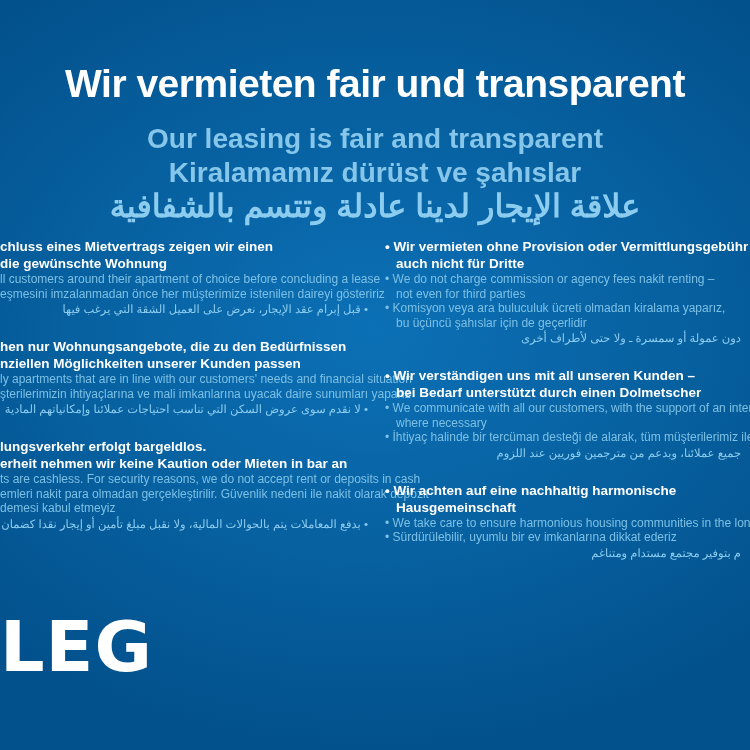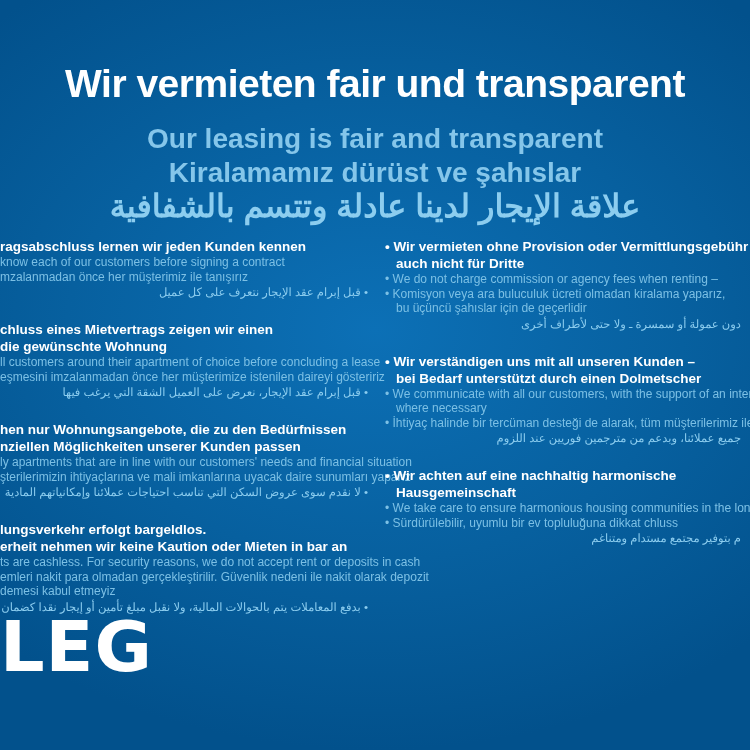--- a/index.html
+++ b/index.html
@@ -40,26 +40,20 @@
 
   <div class="title-block">
     <div class="title-de">Wir vermieten fair und transparent</div>
     <div class="title-en">Our leasing is fair and transparent</div>
     <div class="title-tr">Kiralamamız dürüst ve şahıslar</div>
     <div class="title-ar" dir="rtl">علاقة الإيجار لدينا عادلة وتتسم بالشفافية</div>
   </div>
 
   <div class="col" id="left-col">
 
-    <div class="bullet-item">
-      <div class="de-line">ragsabschluss lernen wir jeden Kunden kennen</div>
-      <div class="body-line">know each of our customers before signing a contract</div>
-      <div class="body-line">mzalanmadan önce her müşterimiz ile tanışırız</div>
-      <div class="ar-line" dir="rtl">• قبل إبرام عقد الإيجار نتعرف على كل عميل</div>
-    </div>
 
     <div class="bullet-item">
       <div class="de-line">chluss eines Mietvertrags zeigen wir einen</div>
       <div class="de-line">die gewünschte Wohnung</div>
       <div class="body-line">ll customers around their apartment of choice before concluding a lease</div>
       <div class="body-line">eşmesini imzalanmadan önce her müşterimize istenilen daireyi gösteririz</div>
       <div class="ar-line" dir="rtl">• قبل إبرام عقد الإيجار، نعرض على العميل الشقة التي يرغب فيها</div>
     </div>
 
     <div class="bullet-item">
@@ -79,40 +73,41 @@
       <div class="ar-line" dir="rtl">• بدفع المعاملات يتم بالحوالات المالية، ولا نقبل مبلغ تأمين أو إيجار نقدا كضمان</div>
     </div>
 
   </div>
 
   <div class="col" id="right-col">
 
     <div class="bullet-item">
       <div class="de-line">• Wir vermieten ohne Provision oder Vermittlungsgebühr –</div>
       <div class="de-line cont">auch nicht für Dritte</div>
-      <div class="body-line">• We do not charge commission or agency fees when renting –</div>
+      <div class="body-line">• We do not charge commission or agency fees nakit renting –</div>
+      <div class="body-line cont">not even for third parties</div>
       <div class="body-line">• Komisyon veya ara buluculuk ücreti olmadan kiralama yaparız,</div>
       <div class="body-line cont">bu üçüncü şahıslar için de geçerlidir</div>
       <div class="ar-line" dir="rtl">دون عمولة أو سمسرة ـ ولا حتى لأطراف أخرى</div>
     </div>
 
     <div class="bullet-item">
       <div class="de-line">• Wir verständigen uns mit all unseren Kunden –</div>
       <div class="de-line cont">bei Bedarf unterstützt durch einen Dolmetscher</div>
       <div class="body-line">• We communicate with all our customers, with the support of an interpreter</div>
       <div class="body-line cont">where necessary</div>
       <div class="body-line">• İhtiyaç halinde bir tercüman desteği de alarak, tüm müşterilerimiz ile iletişim kura</div>
       <div class="ar-line" dir="rtl">جميع عملائنا، وبدعم من مترجمين فوريين عند اللزوم</div>
     </div>
 
     <div class="bullet-item">
       <div class="de-line">• Wir achten auf eine nachhaltig harmonische</div>
       <div class="de-line cont">Hausgemeinschaft</div>
       <div class="body-line">• We take care to ensure harmonious housing communities in the long term</div>
-      <div class="body-line">• Sürdürülebilir, uyumlu bir ev topluluğuna dikkat chluss</div>
+      <div class="body-line">• Sürdürülebilir, uyumlu bir ev imkanlarına dikkat ederiz</div>
       <div class="ar-line" dir="rtl">م بتوفير مجتمع مستدام ومتناغم</div>
     </div>
 
   </div>
 
   <div class="logo">LEG</div>
 
 </div>
 
 </body></html>

